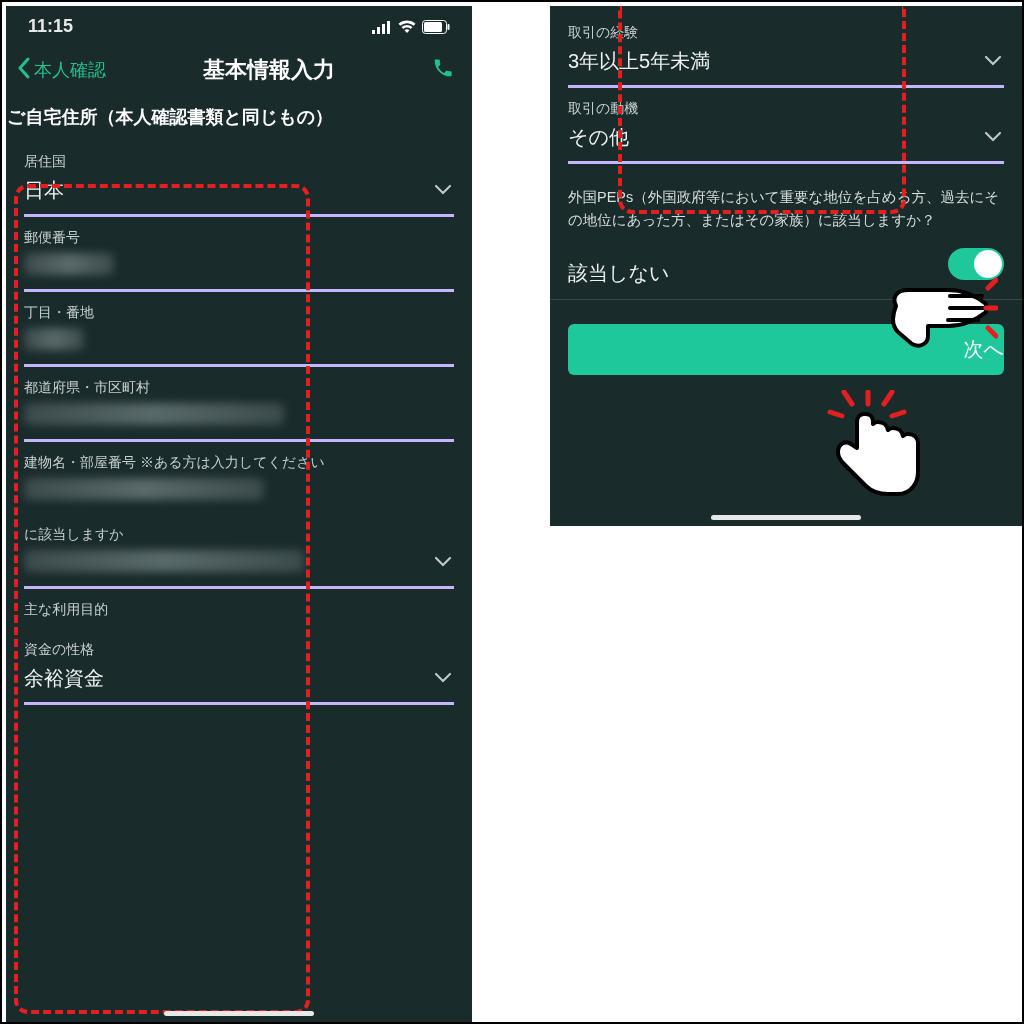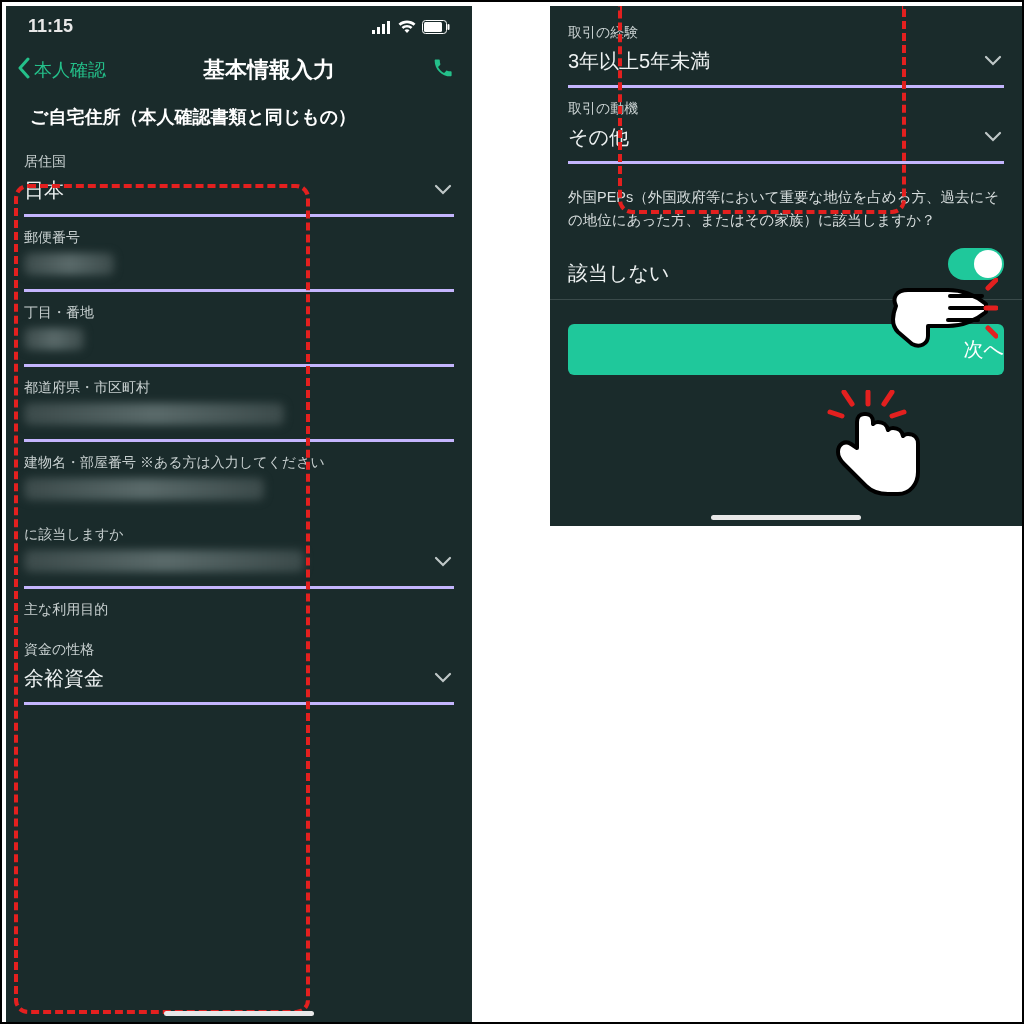--- a/index.html
+++ b/index.html
@@ -48,21 +48,21 @@
     display:flex; align-items:center; justify-content:space-between;
     padding: 12px 18px 20px 10px;
   }
   .back-link { display:flex; align-items:center; gap:2px; color:#24c08a; font-size:18px; font-weight:500;}
   .back-chevron { color:#24c08a; }
   .nav-title { font-size:22px; font-weight:600; color:#fff; }
   .call-icon { color:#24c08a; }
   
   .section-heading {
     font-size: 18px; font-weight:600; color:#fff;
-    padding: 0 18px 12px 24px;
+    padding: 0 18px 12px 1px;
   }
   .section-heading.spaced { margin-top: 34px; }
   
   .form-area { padding: 0 18px; position:relative; }
   .field { border-bottom: 3px solid #c4b5fd; padding: 12px 0 10px 0; position:relative; }
   .field-label { font-size: 14px; color:#c8d0d0; margin-bottom: 6px; display:block;}
   .field-value { font-size: 20px; color:#eef2f2; display:block; min-height:26px;}
   .field .blurred {
     display:inline-block;
     background: linear-gradient(90deg,#3b4a4a,#5a6a6a,#3b4a4a);

